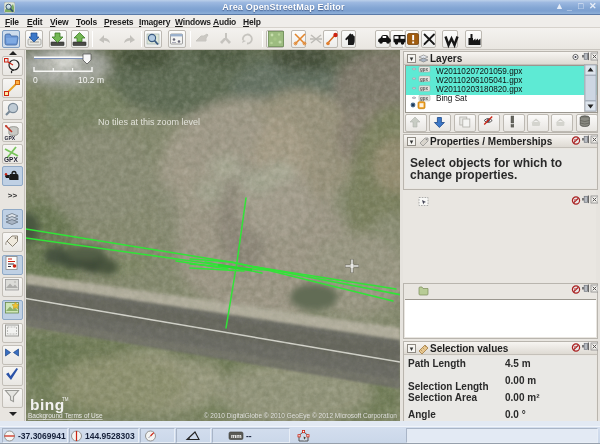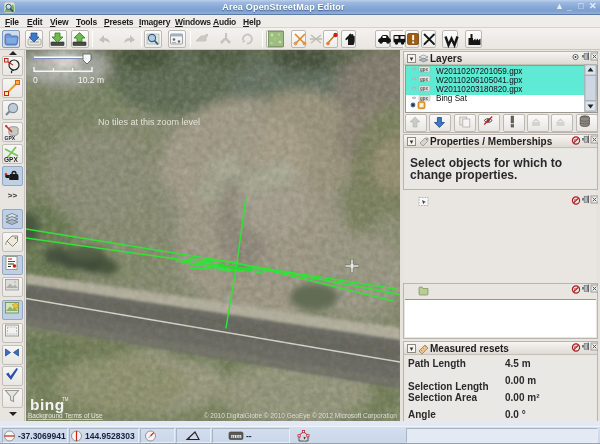--- a/index.html
+++ b/index.html
@@ -549,21 +549,21 @@
     </div>
 
 
     <div class="panel" style="top:233px; height:56px;">
       <div class="pwhite" style="position:absolute;left:1px;top:15px;right:1px;bottom:1px;"></div>
     </div>
 
     <div class="panel" style="top:291px; height:82px;">
       <div class="phead">
         <div class="collap">▾</div>
-        <div class="ptitle">Measured resets</div>
+        <div class="ptitle">Selection values</div>
       </div>
       <div style="position:absolute;left:1px;top:14px;right:1px;bottom:1px;background:#e9e8e5;">
         <div class="mrow" style="top:2px">Path Length</div>
           <div class="mval" style="top:2px">4.5 m</div>
         <div class="mrow" style="top:25px">Selection Length</div>
           <div class="mval" style="top:19px">0.00 m</div>
         <div class="mrow" style="top:36px">Selection Area</div>
           <div class="mval" style="top:36px">0.00 m²</div>
         <div class="mrow" style="top:53px">Angle</div>
           <div class="mval" style="top:53px">0.0 °</div>

